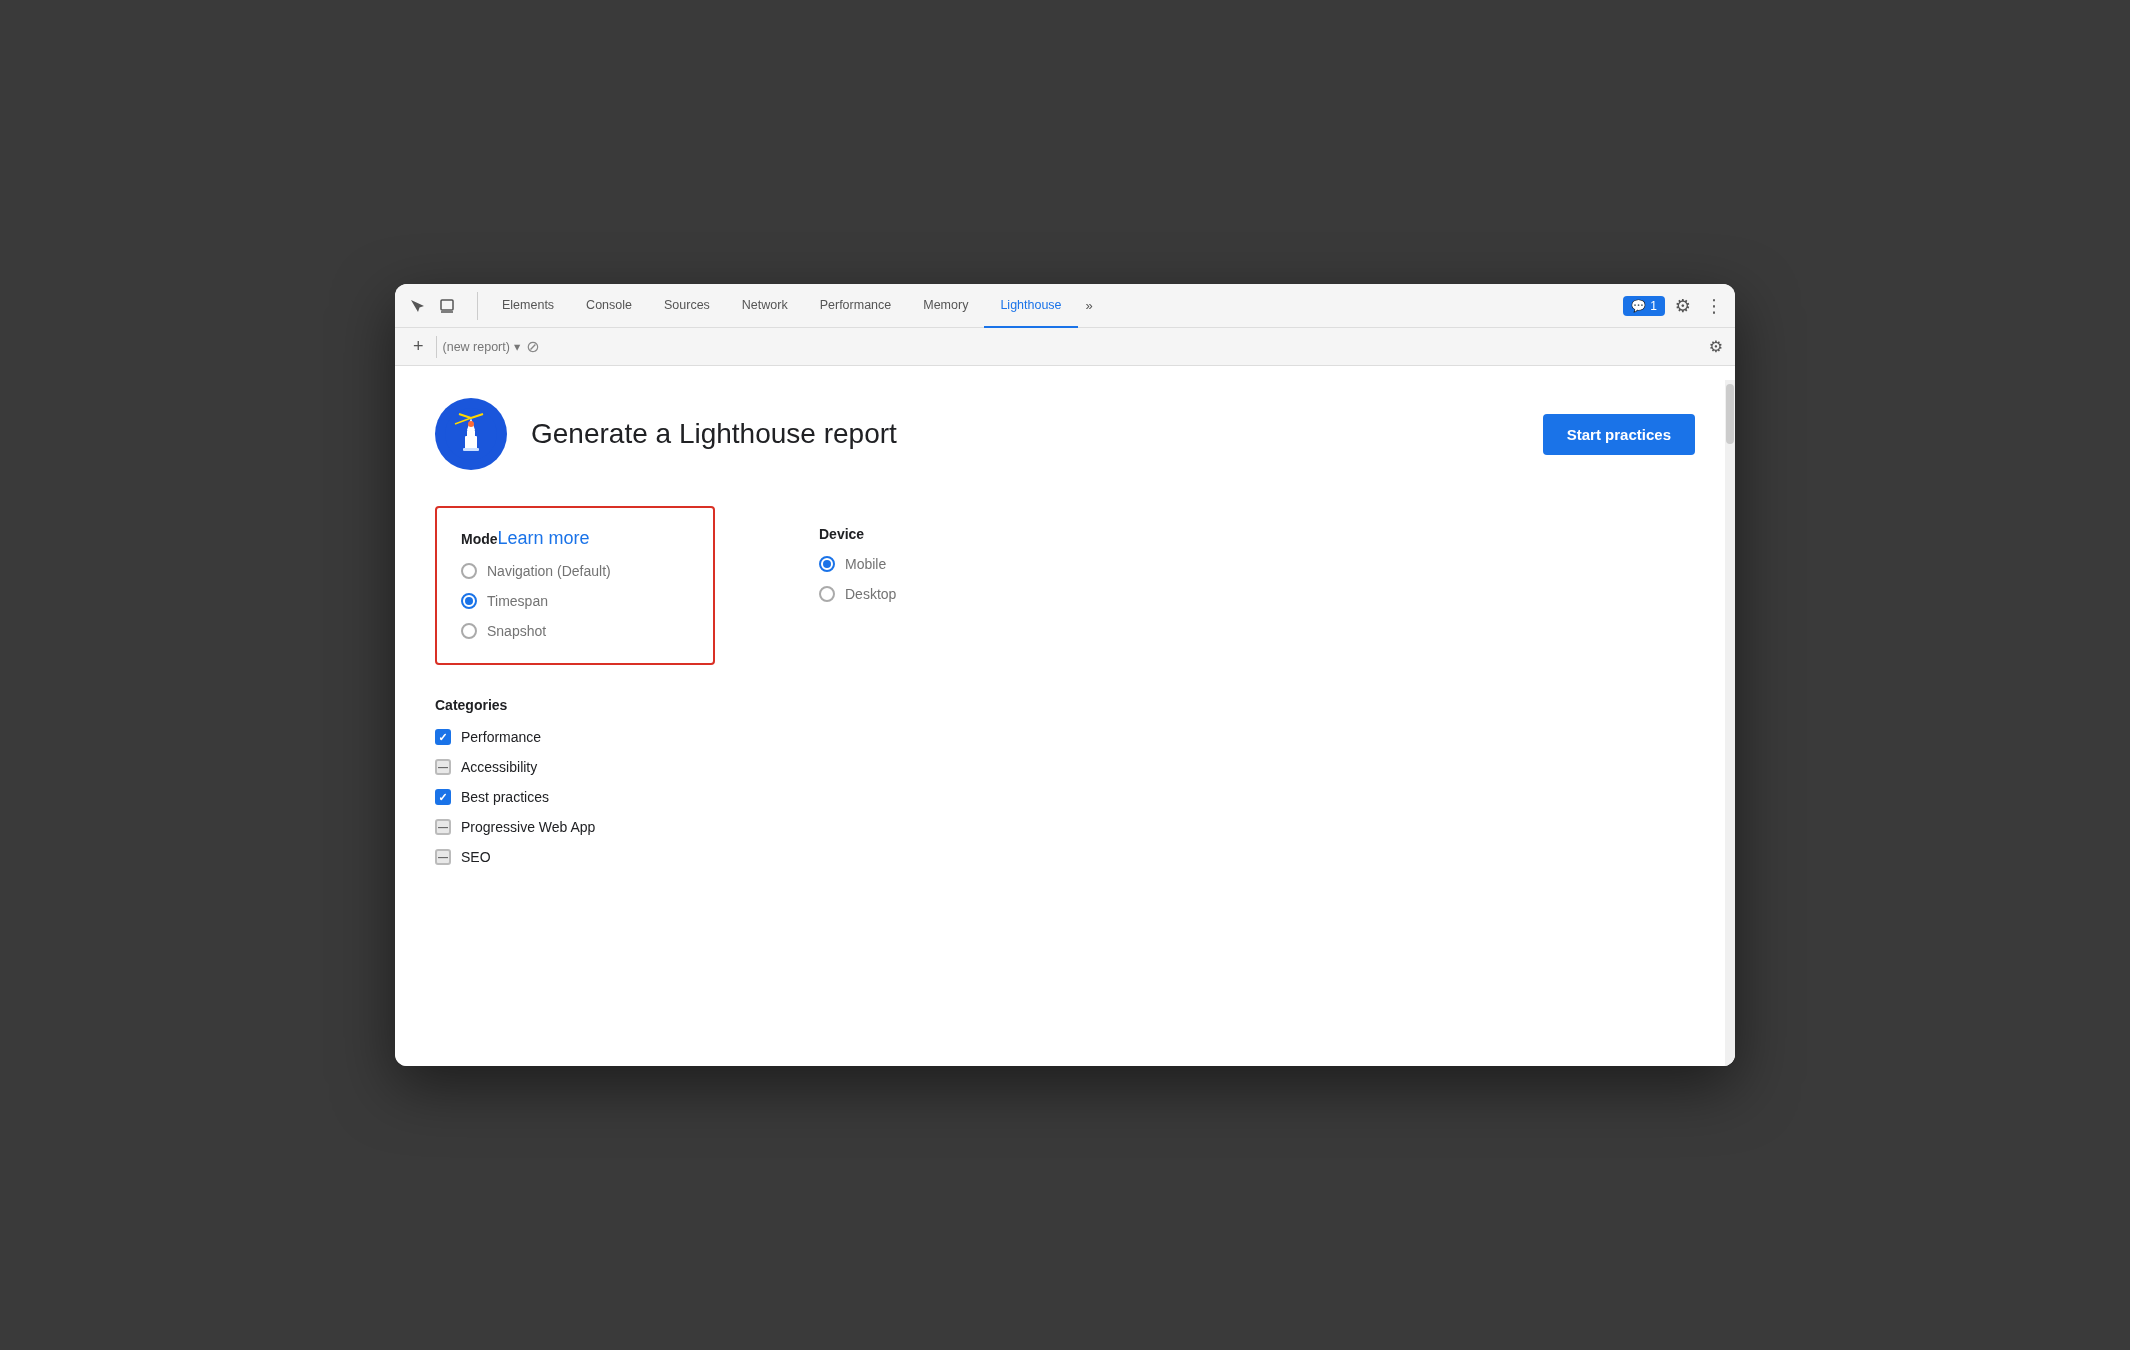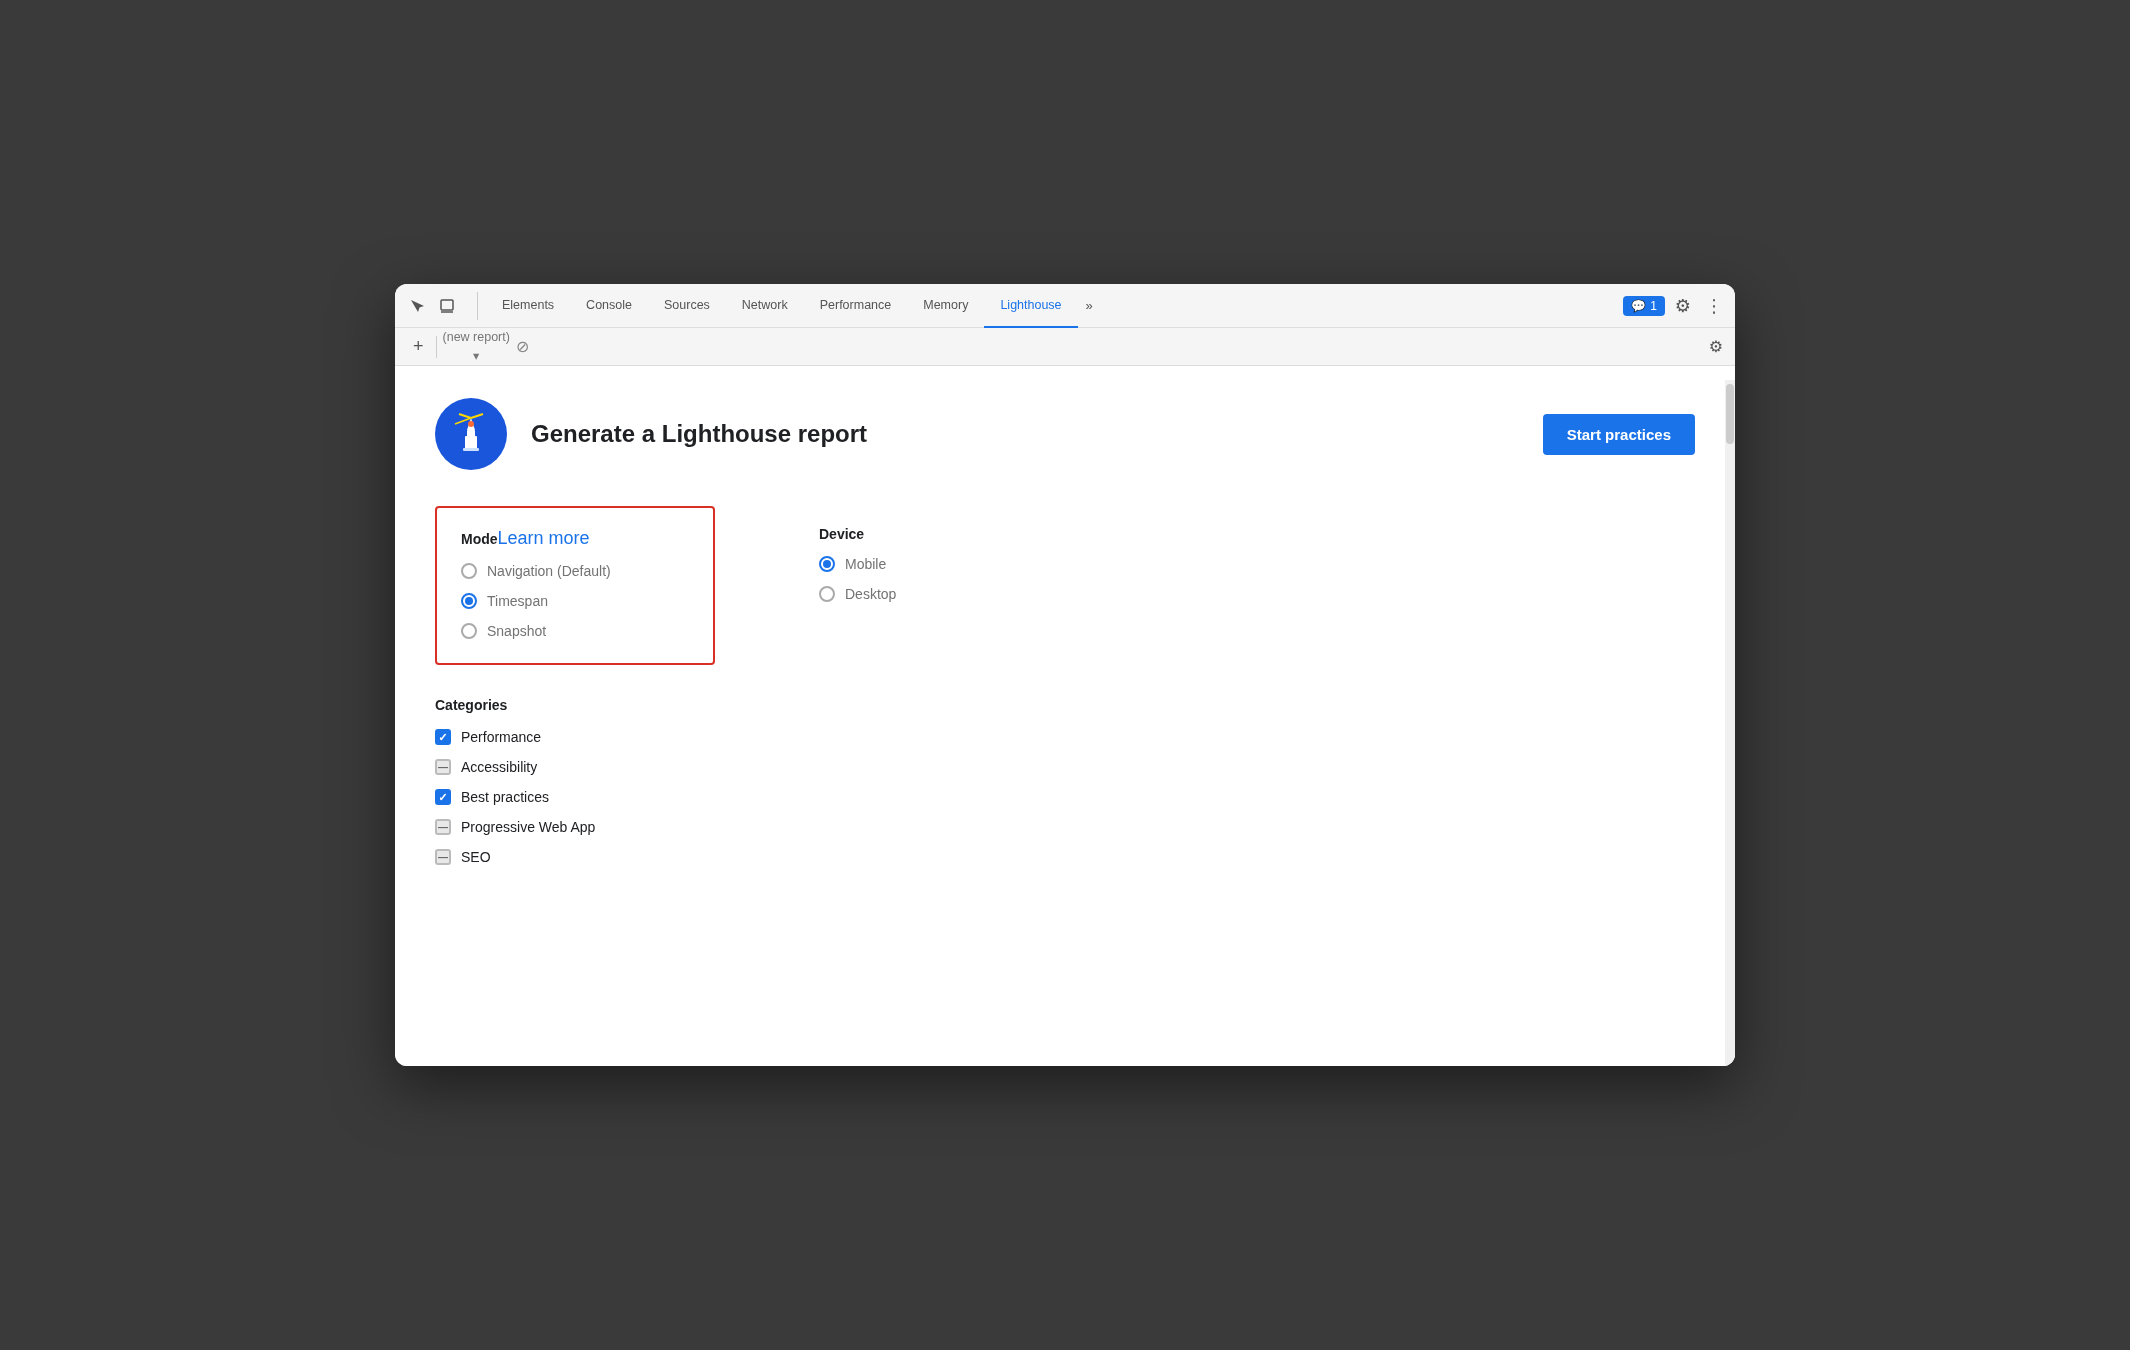--- a/index.html
+++ b/index.html
@@ -157,21 +157,20 @@
       width: 1px;
       height: 22px;
       background: #ccc;
     }
     .report-select {
       display: flex;
       align-items: center;
       gap: 4px;
       font-size: 12.5px;
       color: #777;
-      flex-direction: column;
     }
     .report-select span { cursor: pointer; }
     .no-sign {
       color: #888;
       font-size: 16px;
     }
     .report-gear {
       margin-left: auto;
       color: #555;
       font-size: 16px;
@@ -199,22 +198,22 @@
       justify-content: center;
       margin-right: 24px;
       flex-shrink: 0;
       overflow: hidden;
     }
     .lh-logo svg {
       width: 52px;
       height: 52px;
     }
     .lh-title {
-      font-size: 24px;
-      font-weight: 700;
+      font-size: 28px;
+      font-weight: 400;
       color: #202124;
       flex: 1;
     }
     .start-btn {
       background: #1a73e8;
       color: white;
       border: none;
       border-radius: 4px;
       padding: 12px 24px;
       font-size: 15px;

